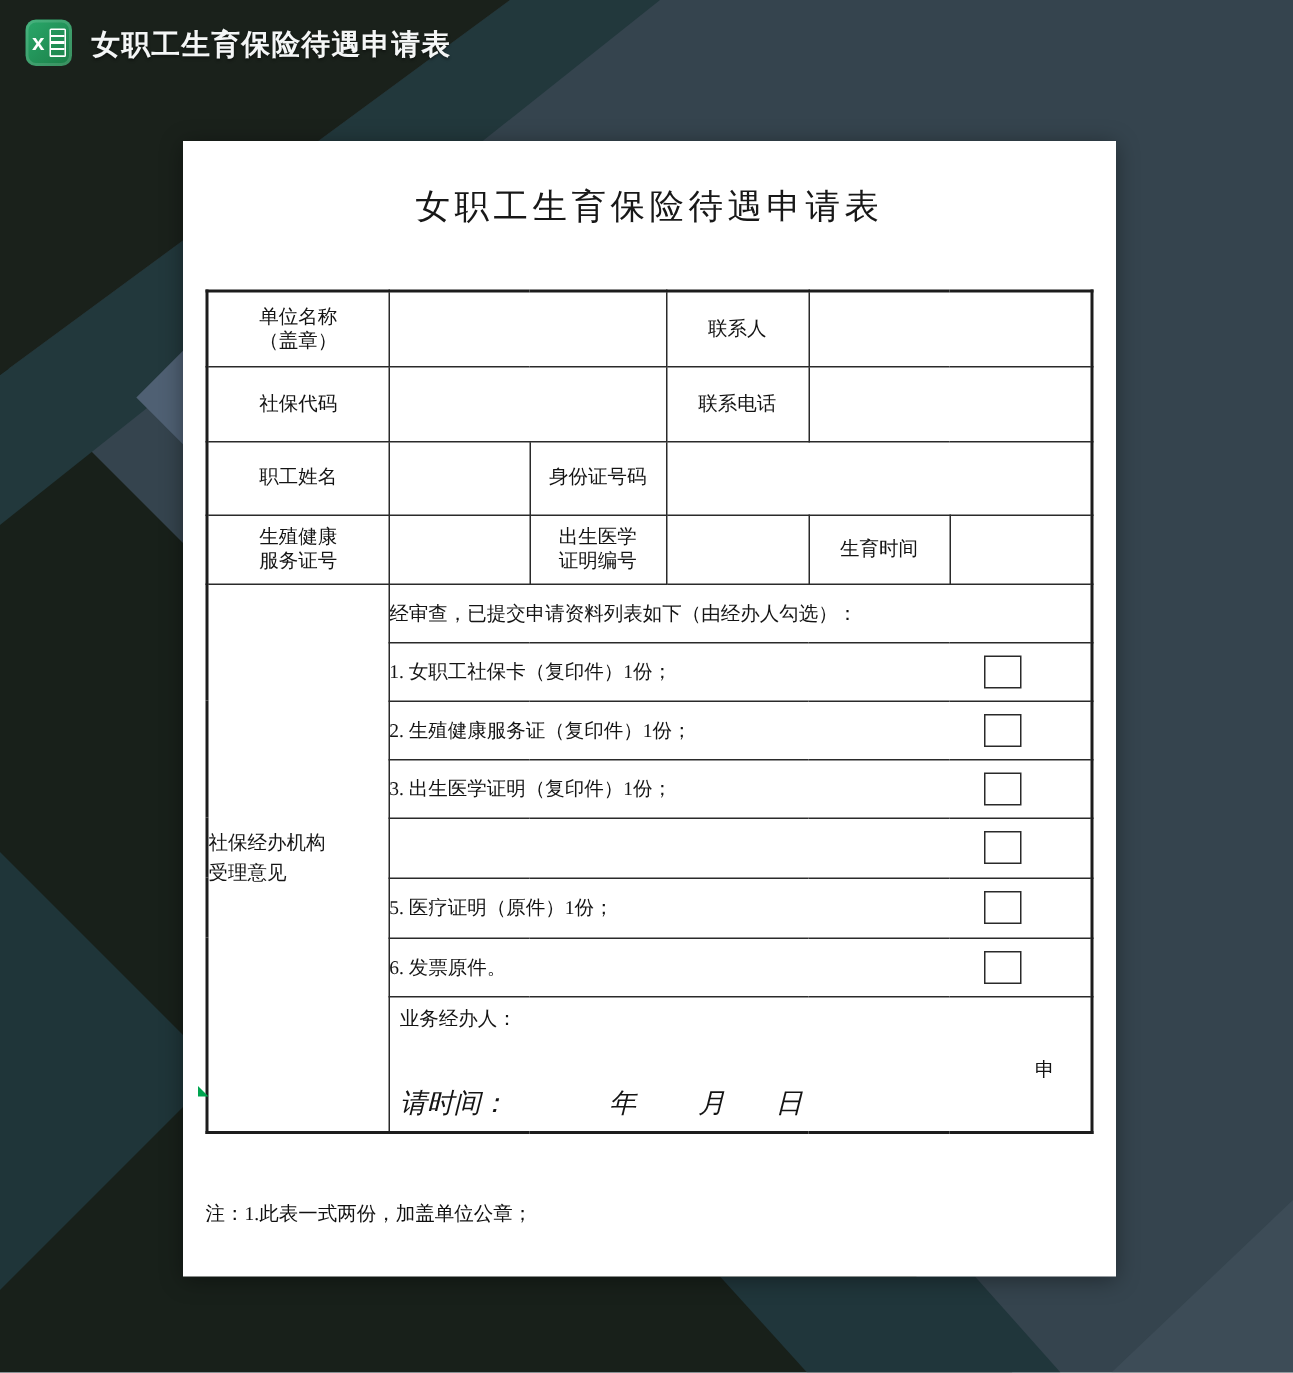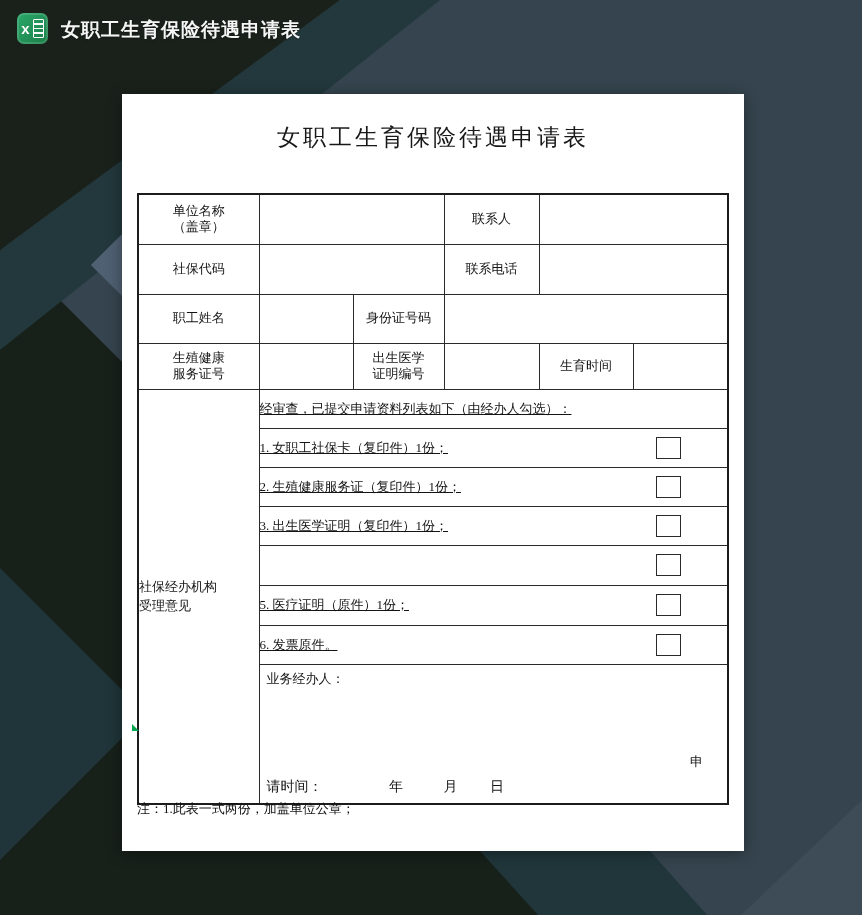--- a/index.html
+++ b/index.html
@@ -50,30 +50,30 @@
     border-collapse:collapse;table-layout:fixed;
     border:2px solid #1c1c1c;
     margin-top:30px;
   }
   table.form td{
     border:1px solid #2a2a2a;font-size:13px;color:#141414;
     padding:0;vertical-align:middle;overflow:hidden;
   }
   td.lbl{text-align:center;white-space:pre-line;line-height:1.25;}
   td.blank{background:#fff;}
-  td.chk-row{position:relative;padding-left:12px;text-align:left;text-decoration:underline;}
+  td.chk-row{position:relative;padding-left:12px;text-align:left;}
   .checkbox{
     position:absolute;right:46px;top:50%;transform:translateY(-50%);
     width:23px;height:20px;border:1.5px solid #2a2a2a;background:#fff;
   }
   td.section-lbl{text-align:left;white-space:pre-line;line-height:1.5;}
   td.operator-cell{position:relative;}
   .operator-label{position:absolute;left:7px;top:5px;font-size:13px;}
   .apply-wrap{position:absolute;right:24px;bottom:32px;font-size:13px;}
-  .apply-line{position:absolute;left:7px;bottom:7px;font-size:14px;}
+  .apply-line{position:absolute;left:7px;bottom:7px;font-size:18px;font-style:italic;}
   .apply-line .unit-year{margin-left:63px;}
   .apply-line .unit-month{margin-left:37px;}
   .apply-line .unit-day{margin-left:29px;}
 
   .note{
     position:absolute;left:15px;top:706px;width:560px;font-size:13px;line-height:1.45;color:#101010;
     display:flex;
   }
   .note .note-lines div:nth-child(2){padding-left:2.05em;}
   .note-marker{
@@ -175,21 +175,21 @@
         <span>5.  医疗证明（原件）1份；</span>
         <span class="checkbox"></span>
       </td>
     </tr>
     <tr style="height:39px">
       <td class="chk-row" colspan="5">
         <span>6.  发票原件。</span>
         <span class="checkbox"></span>
       </td>
     </tr>
-    <tr style="height:140px">
+    <tr style="height:91px">
       <td class="operator-cell" colspan="5">
         <span class="operator-label">业务经办人：</span>
         <span class="apply-wrap">申</span>
         <span class="apply-line">
           <span>请时间：</span>
           <span class="unit-year">年</span>
           <span class="unit-month">月</span>
           <span class="unit-day">日</span>
         </span>
       </td>

